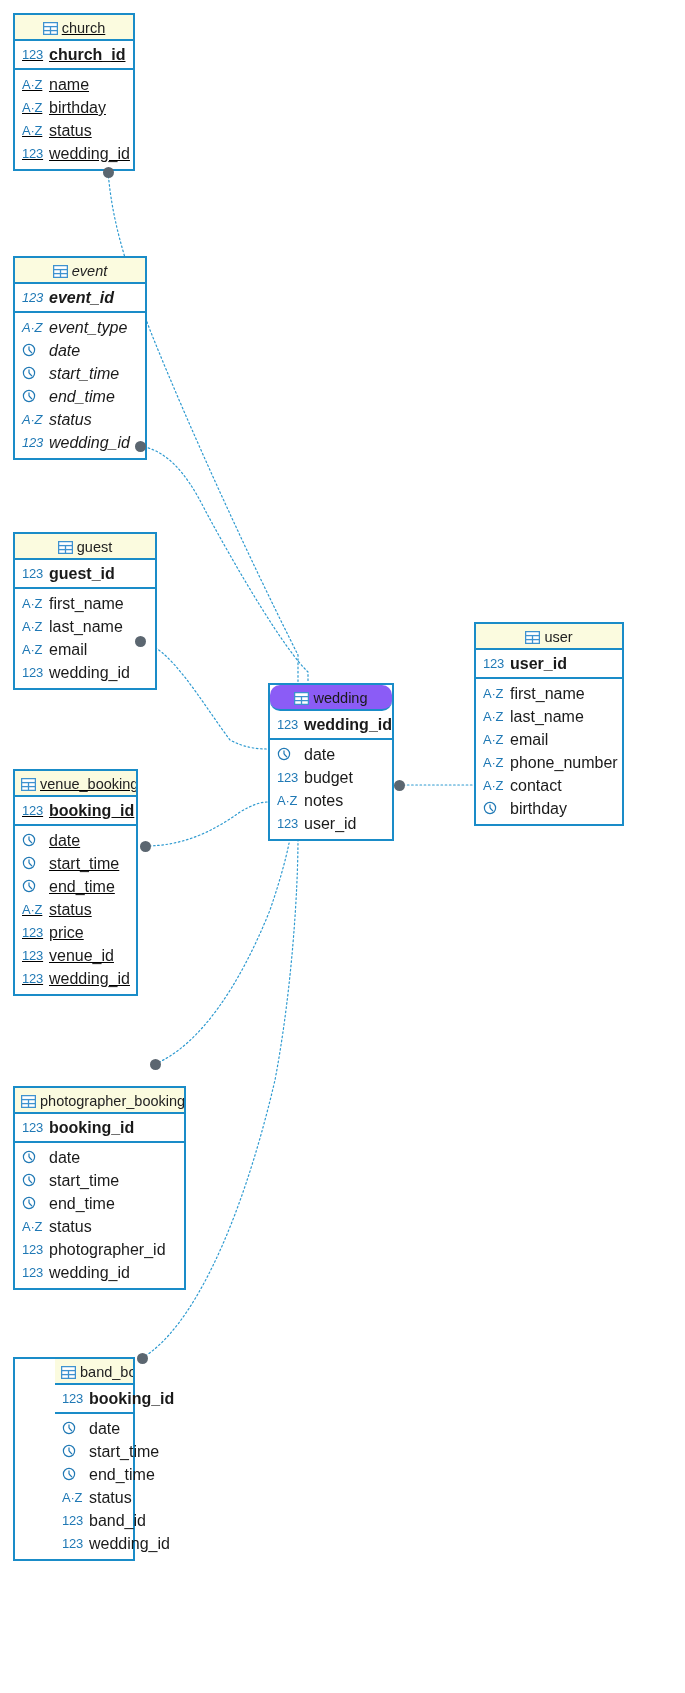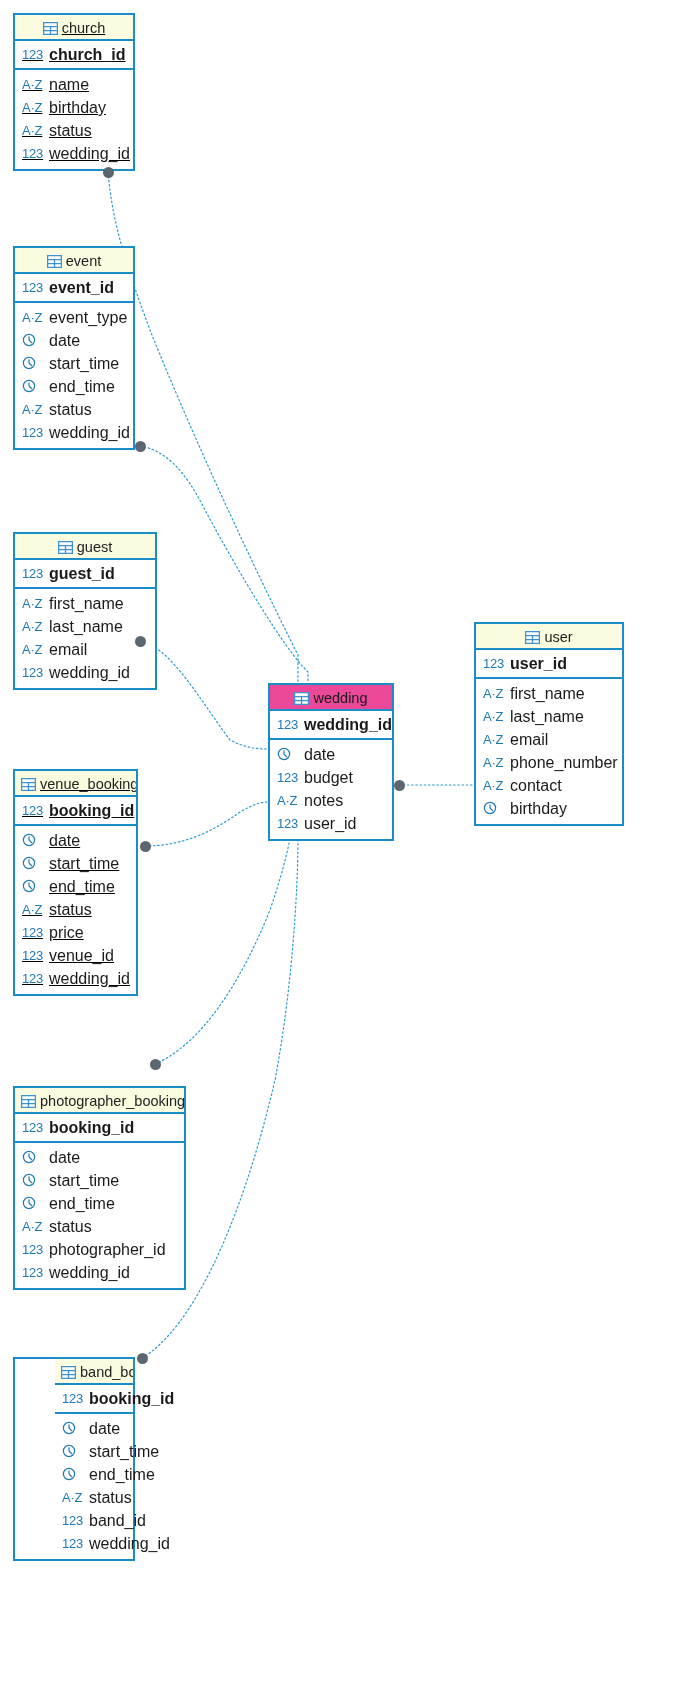--- a/index.html
+++ b/index.html
@@ -41,22 +41,23 @@
     line-height: 26px;
     text-align: center;
     font-size: 14.5px;
     color: #222222;
     white-space: nowrap;
     overflow: hidden;
     padding: 0 6px;
     box-sizing: border-box;
   }
   .entity.focused > .entity-title {
-    background: #ec4899;
+    background: #8b5cf6;
     color: #1a1a1a;
+    border-radius: 10px;
   }
   .entity-title .tbl-icon {
     display: inline-block;
     vertical-align: -2px;
     margin-right: 4px;
   }
   .pk-row {
     border-bottom: 2px solid #1a8cc8;
   }
   .field {
@@ -144,21 +145,21 @@
           <div class="field">
             <span class="ftype">A·Z</span>
             <span class="fname">status</span>
           </div>
           <div class="field">
             <span class="ftype">123</span>
             <span class="fname">wedding_id</span>
           </div>
         </div>
       </div>
-      <div class="entity" style="left: 13px; top: 246px; width: 122px;">
+      <div class="entity" style="left: 13px; top: 256px; width: 134px; font-style: italic;">
         <div class="entity-title"><span class="tbl-icon"><svg width="15" height="13" viewBox="0 0 15 13">
               <rect x="0.6" y="0.6" width="13.8" height="11.8" fill="#ffffff" stroke="#3e92cf" stroke-width="1.3"></rect>
               <line x1="0.6" y1="4.6" x2="14.4" y2="4.6" stroke="#3e92cf" stroke-width="1.3"></line>
               <line x1="0.6" y1="8.6" x2="14.4" y2="8.6" stroke="#3e92cf" stroke-width="1.3"></line>
               <line x1="7.5" y1="4.6" x2="7.5" y2="12.4" stroke="#3e92cf" stroke-width="1.3"></line>
             </svg></span><span>event</span></div>
         <div class="pk-row">
           <div class="cols">
             <div class="field">
               <span class="ftype">123</span>

